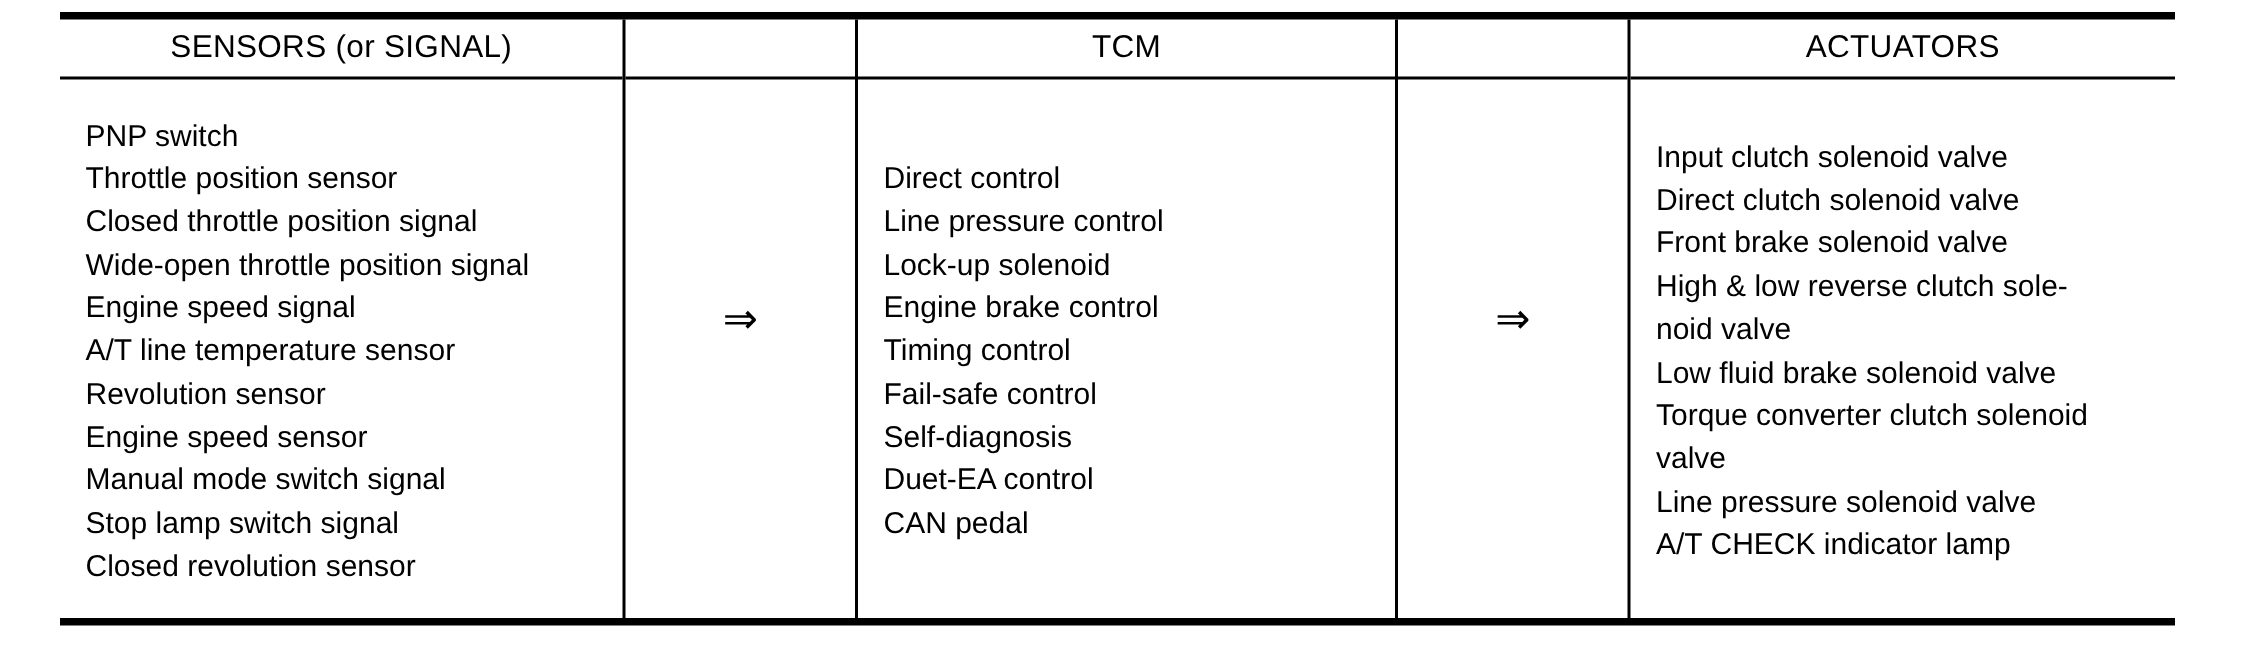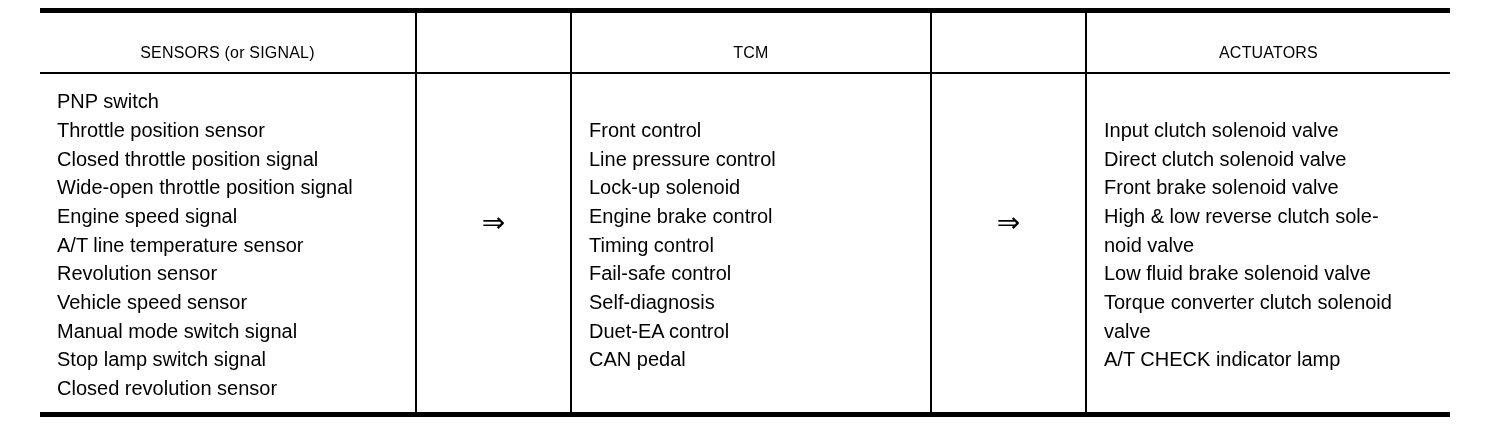--- a/index.html
+++ b/index.html
@@ -36,24 +36,23 @@
   .col.has-divider {
     border-right: 2px solid #000000;
   }
   .col-header {
     height: 40px;
     box-sizing: border-box;
     border-bottom: 2px solid #000000;
     display: flex;
     align-items: center;
     justify-content: center;
-    font-size: 16px;
+    font-size: 21px;
     letter-spacing: 0.2px;
     white-space: nowrap;
-    margin-top: 21px;
   }
   .col-body {
     flex: 1;
     display: flex;
     flex-direction: column;
     justify-content: center;
     padding: 4px 4px 0 17px;
     font-size: 20px;
     line-height: 28.7px;
   }
@@ -82,38 +81,38 @@
     <div class="col has-divider">
       <div class="col-header">SENSORS (or SIGNAL)</div>
       <div class="col-body">
         <div class="list-item">PNP switch</div>
         <div class="list-item">Throttle position sensor</div>
         <div class="list-item">Closed throttle position signal</div>
         <div class="list-item">Wide-open throttle position signal</div>
         <div class="list-item">Engine speed signal</div>
         <div class="list-item">A/T line temperature sensor</div>
         <div class="list-item">Revolution sensor</div>
-        <div class="list-item">Vehicle speed sensor</div>
+        <div class="list-item">Engine speed sensor</div>
         <div class="list-item">Manual mode switch signal</div>
         <div class="list-item">Stop lamp switch signal</div>
         <div class="list-item">Closed revolution sensor</div>
       </div>
     </div>
 
     <div class="col has-divider">
       <div class="col-header"></div>
       <div class="arrow-body">
         <span class="arrow-glyph">⇒</span>
       </div>
     </div>
 
     <div class="col has-divider">
       <div class="col-header">TCM</div>
       <div class="col-body">
-        <div class="list-item">Front control</div>
+        <div class="list-item">Direct control</div>
         <div class="list-item">Line pressure control</div>
         <div class="list-item">Lock-up solenoid</div>
         <div class="list-item">Engine brake control</div>
         <div class="list-item">Timing control</div>
         <div class="list-item">Fail-safe control</div>
         <div class="list-item">Self-diagnosis</div>
         <div class="list-item">Duet-EA control</div>
         <div class="list-item">CAN pedal</div>
       </div>
     </div>
@@ -129,18 +128,19 @@
       <div class="col-header">ACTUATORS</div>
       <div class="col-body">
         <div class="list-item">Input clutch solenoid valve</div>
         <div class="list-item">Direct clutch solenoid valve</div>
         <div class="list-item">Front brake solenoid valve</div>
         <div class="list-item">High &amp; low reverse clutch sole-
 noid valve</div>
         <div class="list-item">Low fluid brake solenoid valve</div>
         <div class="list-item">Torque converter clutch solenoid
 valve</div>
+        <div class="list-item">Line pressure solenoid valve</div>
         <div class="list-item">A/T CHECK indicator lamp</div>
       </div>
     </div>
 
   </div>
 </div>
 
 </body></html>

